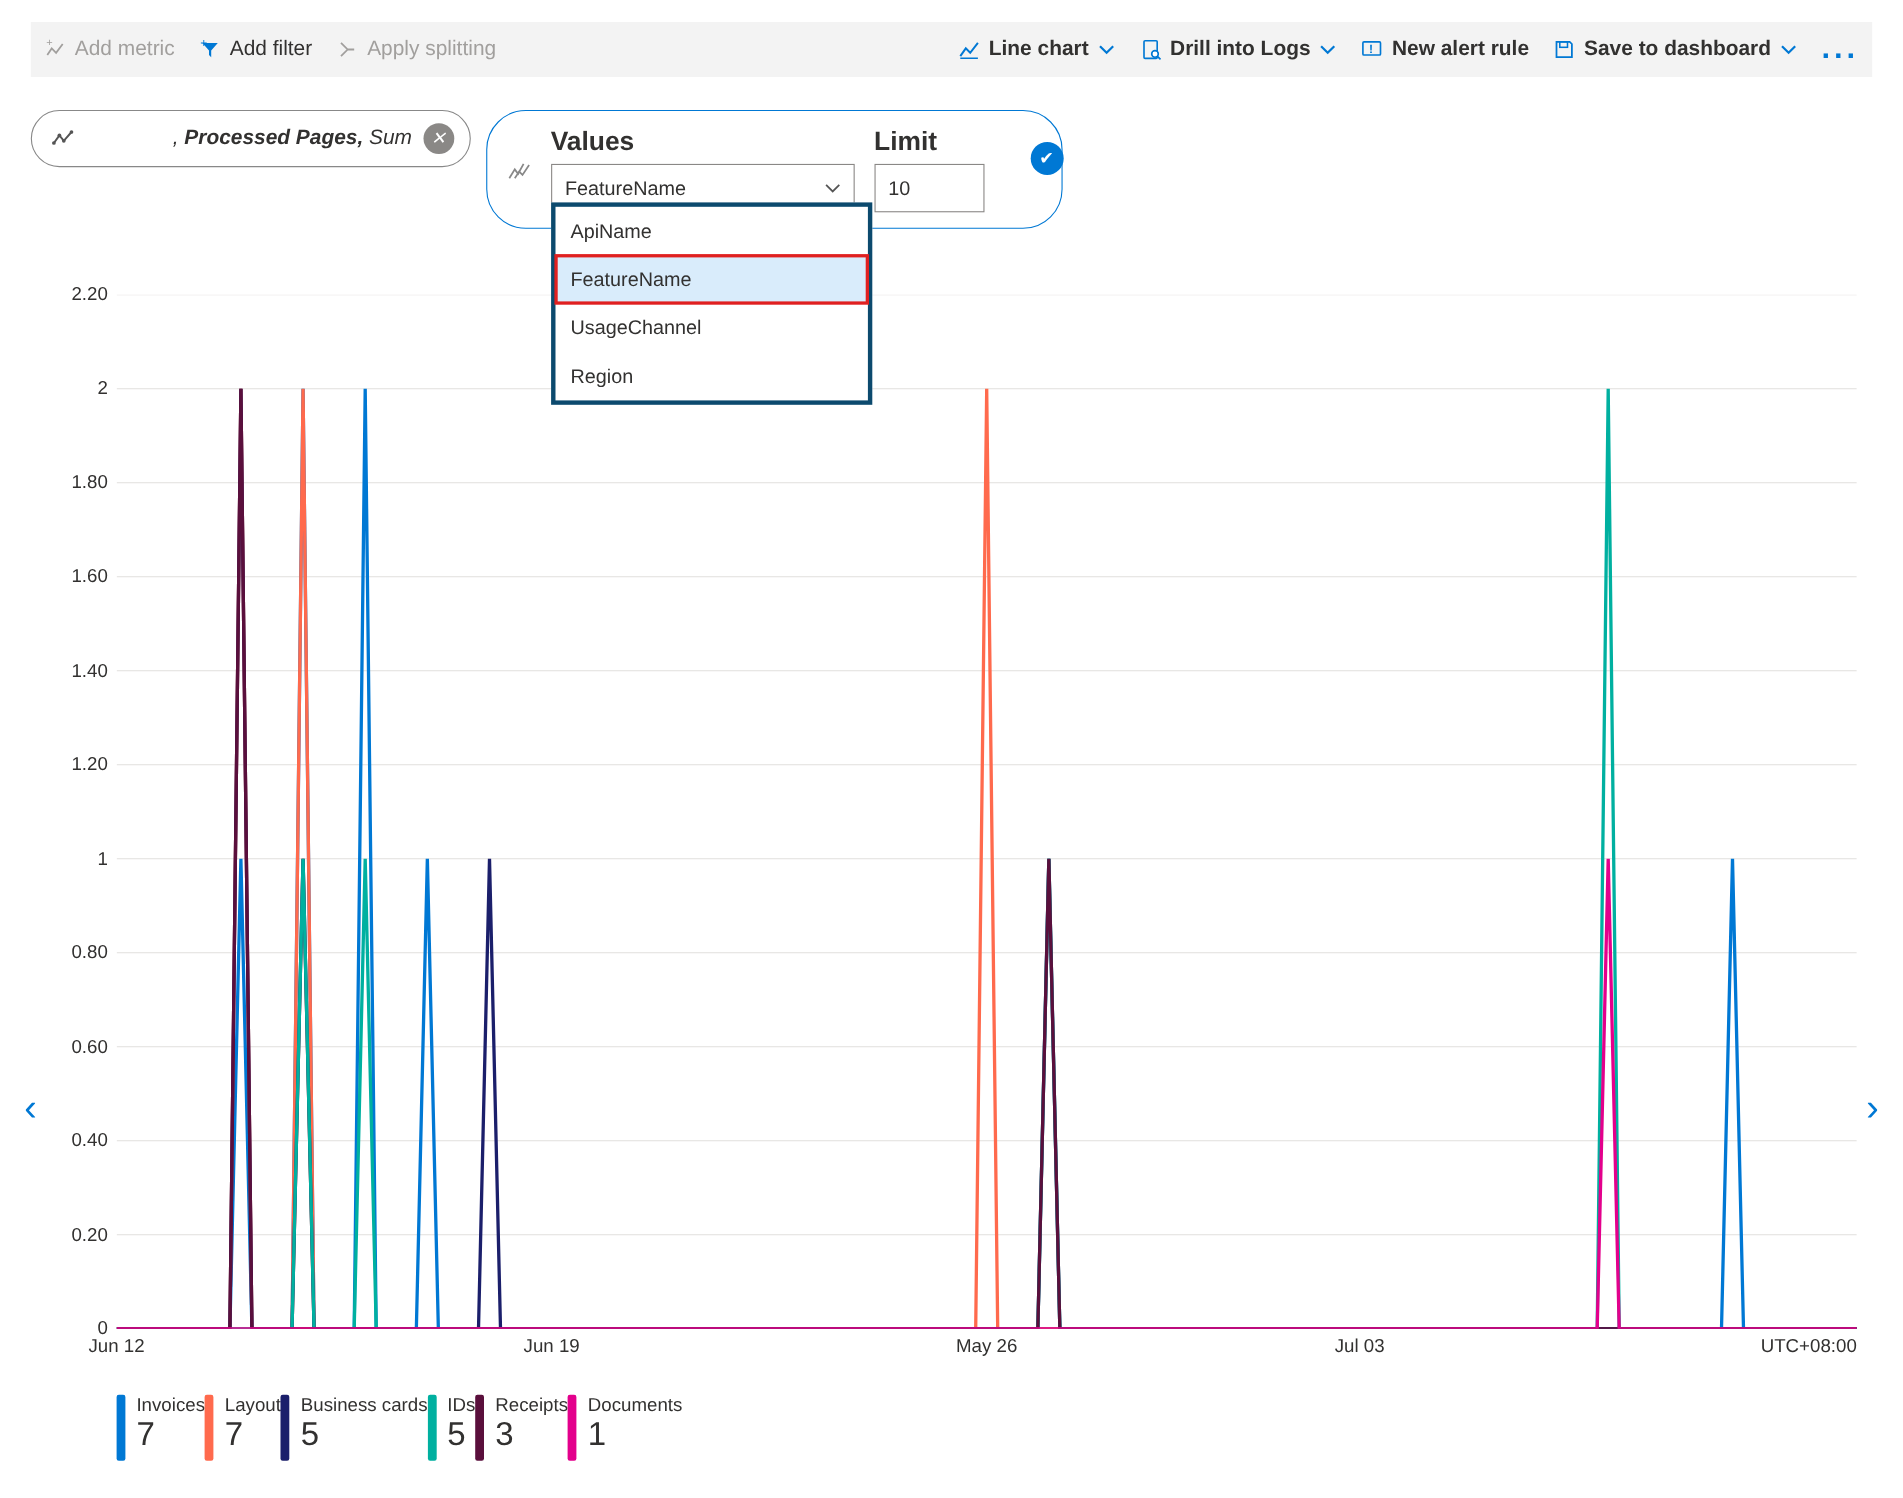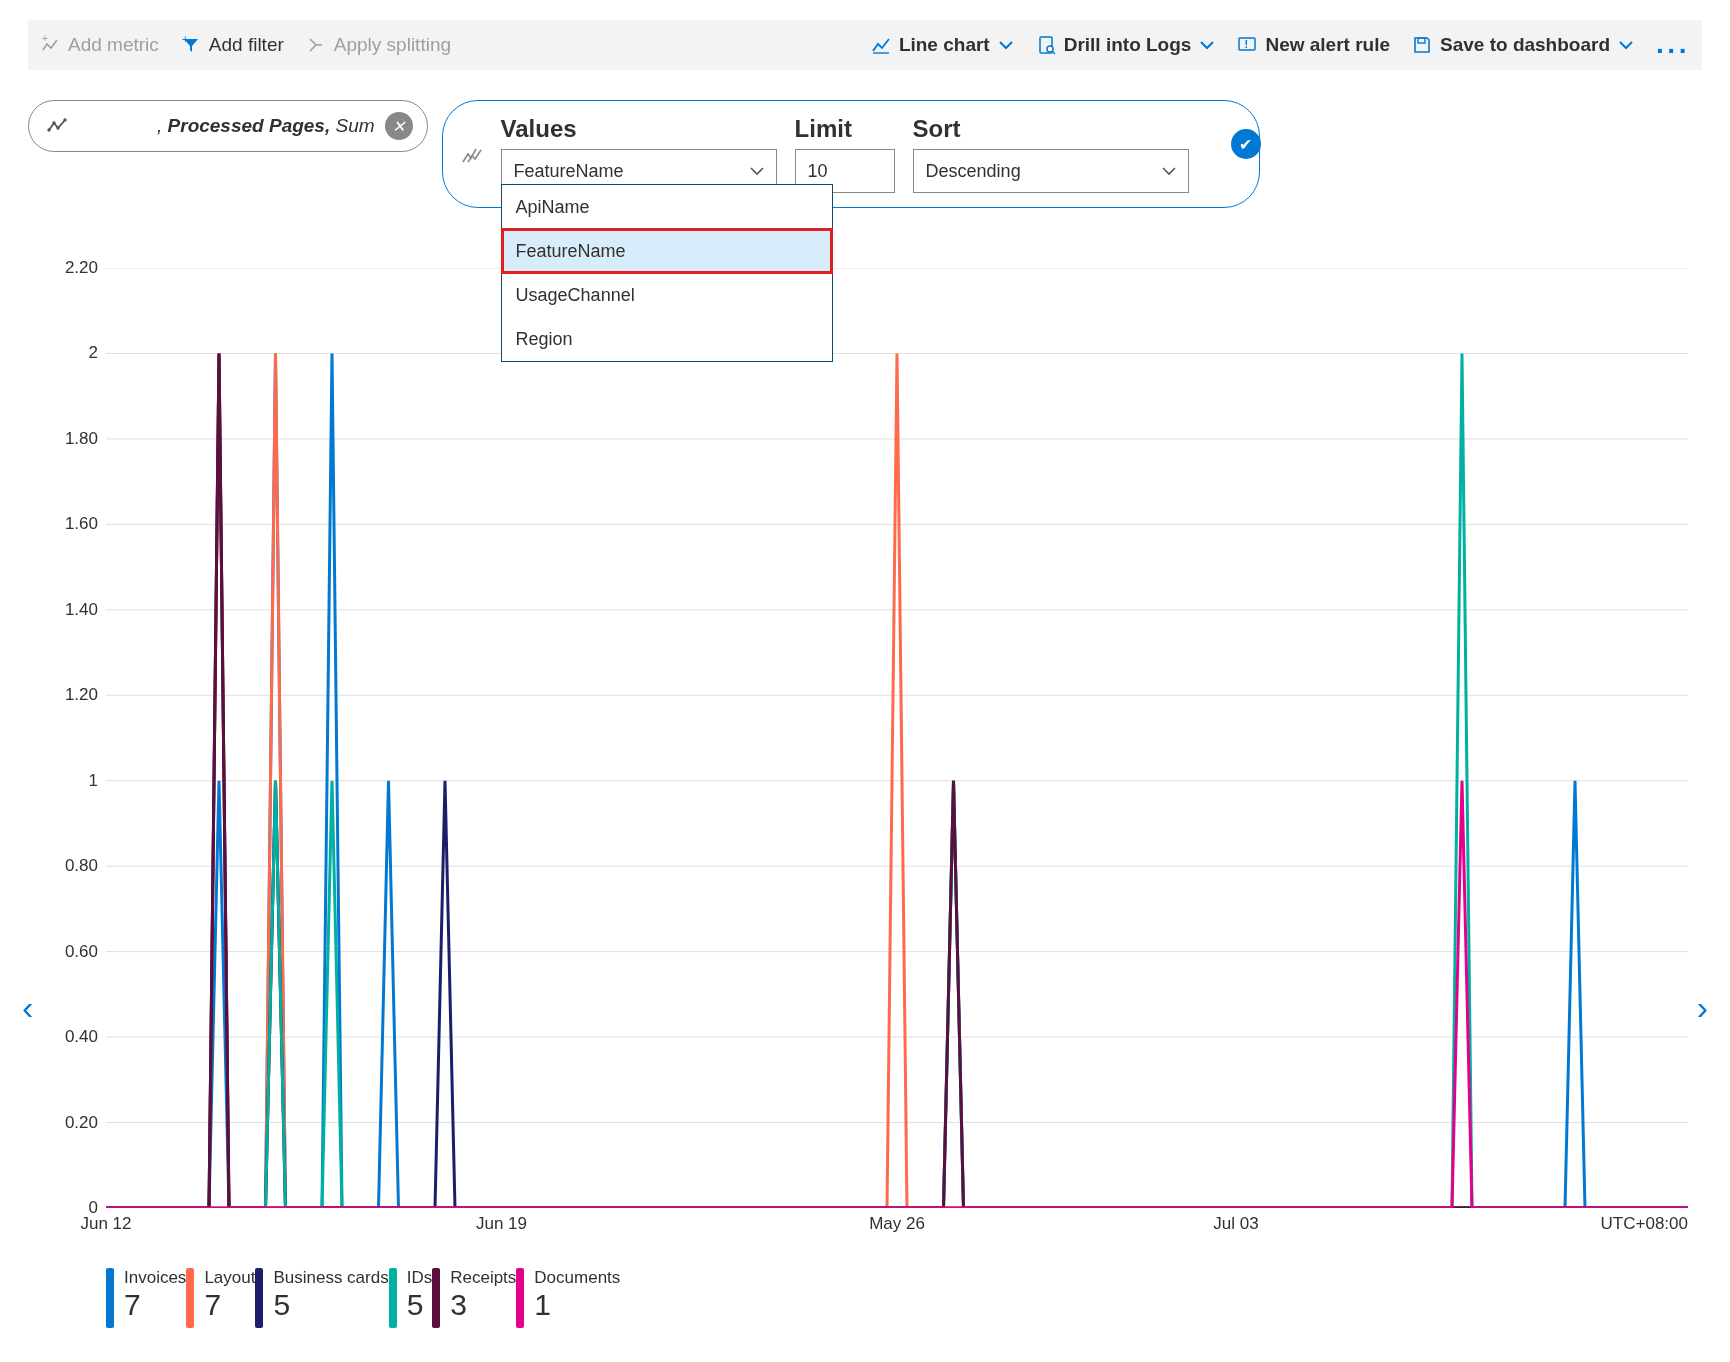--- a/index.html
+++ b/index.html
@@ -29,21 +29,21 @@
   .splitpill .leadico { width:22px; align-self:center; color:#888;}
   .field { display:flex; flex-direction:column; gap:6px; }
   .field-label { font-size:24px; font-weight:600; color:#323130; }
   .field-ctrl { border:1px solid #8a8886; height:44px; background:#fff; display:flex; align-items:center; padding:0 12px; font-size:18px; color:#323130; justify-content:space-between; }
   .values-ctrl { width:276px; }
   .limit-ctrl { width:100px; }
   .sort-ctrl { width:276px; }
   .okbadge { position:absolute; right:-2px; top:28px; width:30px; height:30px; border-radius:50%; background:#0078d4; color:#fff; display:flex; align-items:center; justify-content:center; font-size:16px; }
 
   
-  .dropdown { position:absolute; left:59px; top:84px; width:332px; border:1px solid #0c4a6e; background:#fff; z-index:20; }
+  .dropdown { position:absolute; left:59px; top:84px; width:292px; border:4px solid #0c4a6e; background:#fff; z-index:20; }
   .dropdown .opt { height:44px; display:flex; align-items:center; padding:0 14px; font-size:18px; color:#323130; cursor:pointer; }
   .dropdown .opt.sel { background:#d9ecfb; outline:3px solid #e02020; outline-offset:-2px; }
 
   
   .chartwrap { position:relative; margin-top:60px; }
   .plot { position:relative; height:940px; margin-left:78px; margin-right:14px; }
   .grid line { stroke:#e1dfdd; stroke-width:1; }
   .grid .zero { stroke:#b5b2b0; }
   .ytick { position:absolute; right:calc(100% + 8px); transform:translateY(50%); font-size:17px; color:#323130; text-align:right; width:56px;}
   .xaxis { display:flex; margin-left:78px; margin-right:14px; margin-top:6px; font-size:17px; color:#323130; position:relative; height:28px;}
@@ -176,29 +176,20 @@
         <div class="field-ctrl values-ctrl">
           <span>FeatureName</span>
           <svg width="14" height="10">
                 <path d="M1 2 L7 8 L13 2" stroke="#555" stroke-width="1.6" fill="none"></path>
               </svg>
         </div>
       </div>
       <div class="field">
         <span class="field-label">Limit</span>
         <input class="field-ctrl limit-ctrl" value="10" style="">
-      </div>
-      <div class="field">
-        <span class="field-label">Sort</span>
-        <div class="field-ctrl sort-ctrl">
-          <span>Descending</span>
-          <svg width="14" height="10">
-                <path d="M1 2 L7 8 L13 2" stroke="#555" stroke-width="1.6" fill="none"></path>
-              </svg>
-        </div>
       </div>
       <span class="okbadge">✔</span>
     </div>
 
     <div class="dropdown" id="dd">
           <div class="opt">ApiName</div>
           <div class="opt sel">FeatureName</div>
           <div class="opt">UsageChannel</div>
           <div class="opt">Region</div>
         </div>

